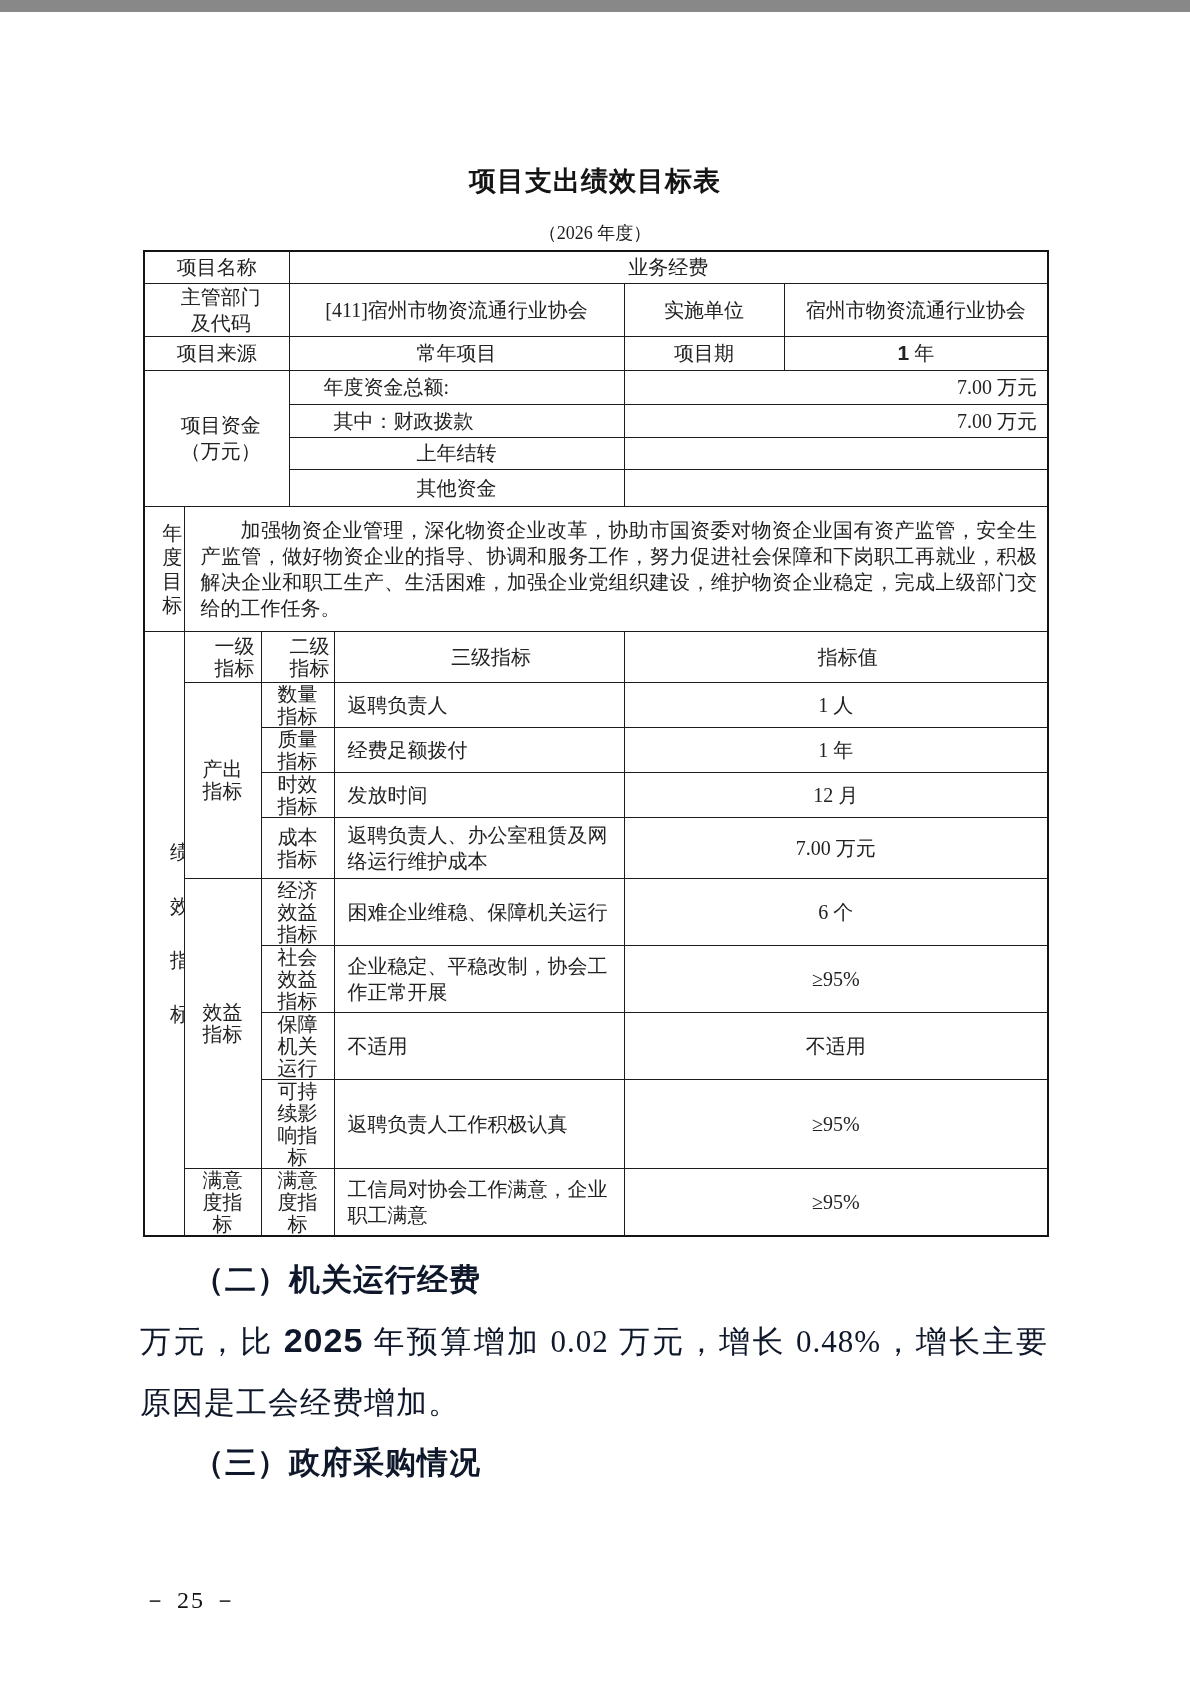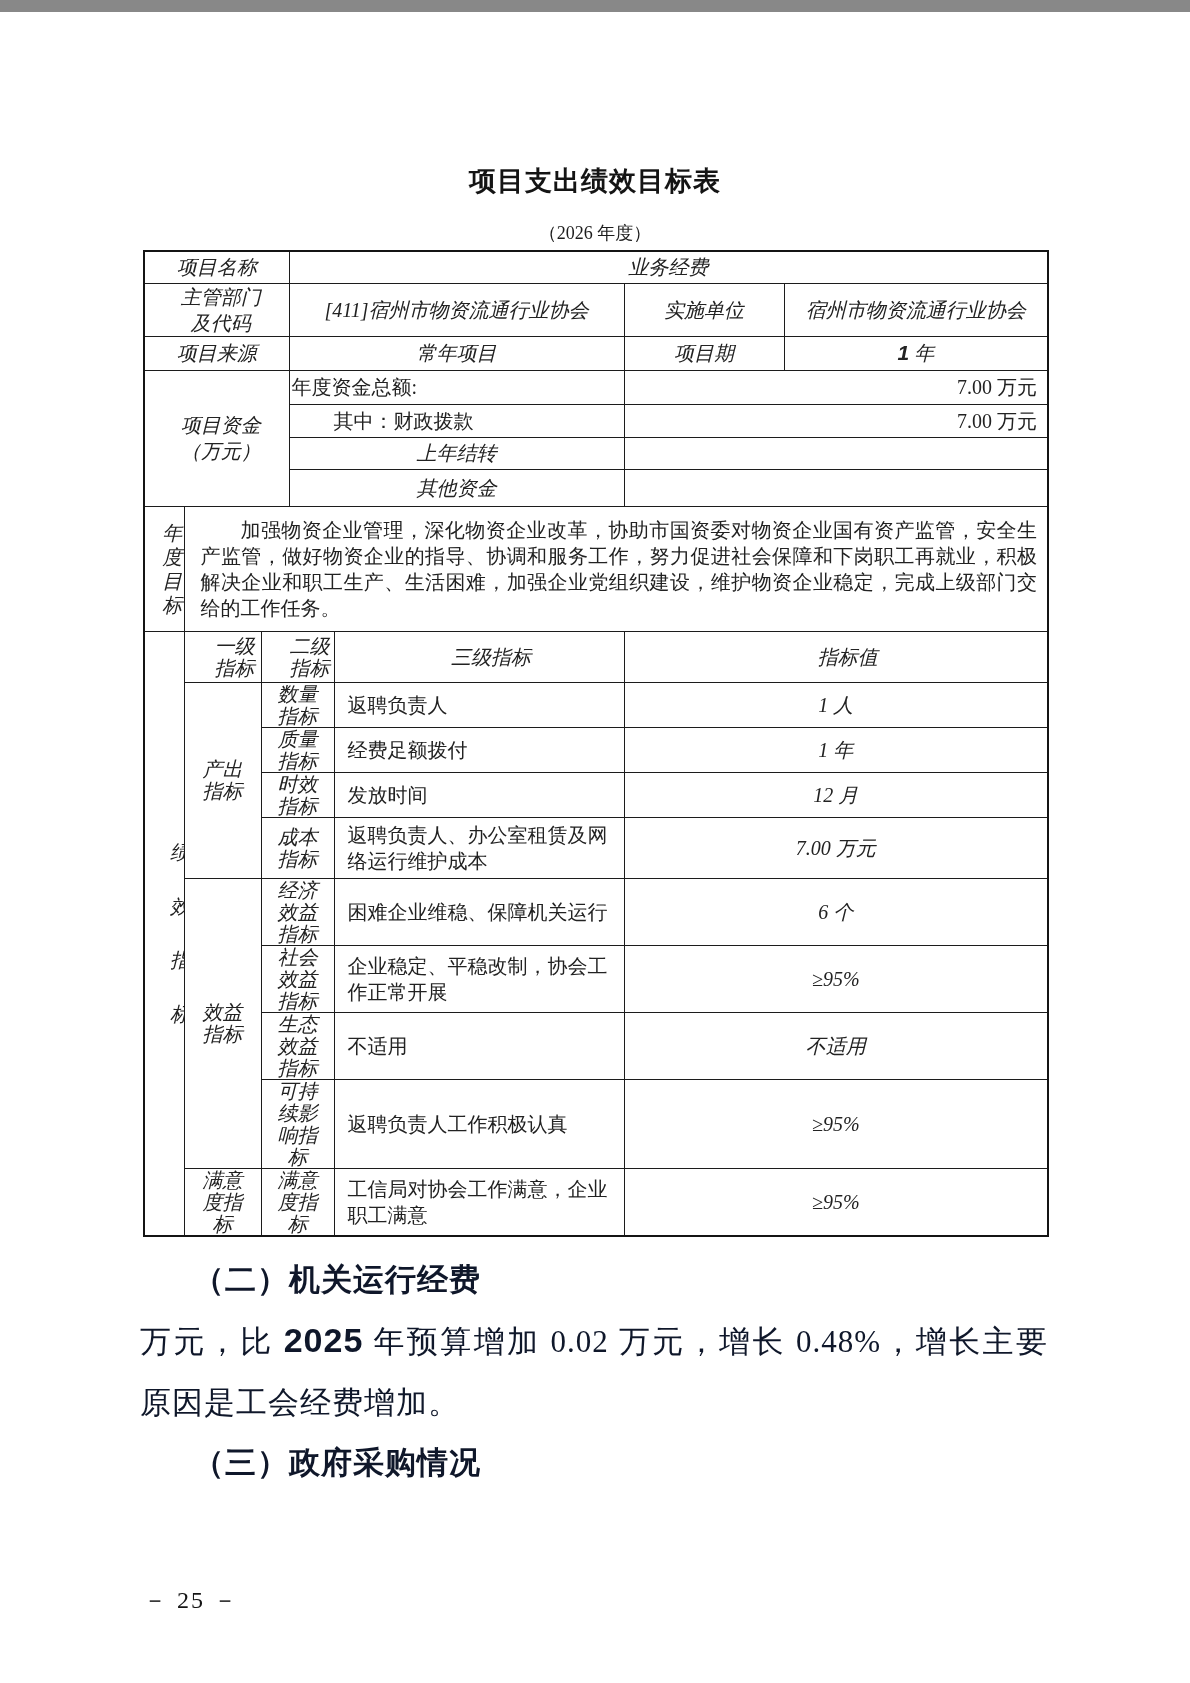--- a/index.html
+++ b/index.html
@@ -30,25 +30,25 @@
     border-collapse: collapse;
     font-size: 20px; color: #222;
   }
   .main-table td {
     border: 1px solid #1c1c1c;
     vertical-align: middle;
     line-height: 1.3;
     overflow: hidden;
   }
   table.main-table { border: 2px solid #141414; }
-  .c { text-align: center; font-style: italic; }
+  .c { text-align: center; }
   .pre { white-space: pre-line; line-height: 24px; padding-left: 8px; }
   .lh38 { line-height: 38px; }
   .fund-name { text-align: left; }
-  .ind1 { padding-left: 2px; }
+  .ind1 { padding-left: 34px; }
   .ind2 { padding-left: 44px; }
   .fund-val { text-align: right; padding-right: 10px; }
   .goal {
     text-align: justify; text-indent: 2em;
     padding: 4px 10px 4px 14px;
     line-height: 31px; font-size: 20px;
   }
   .vert { width: 22px; margin: 0 auto; text-align: center; word-break: break-all; }
   .lh24 { line-height: 24px; }
   .lh54 { line-height: 54px; }
@@ -198,21 +198,21 @@
       </tr>
       <tr class="h63">
         <td colspan="2" class="c">
             <div class="w2">社会效益指标</div>
           </td>
         <td class="l3">企业稳定、平稳改制，协会工作正常开展</td>
         <td colspan="2" class="c">≥95%</td>
       </tr>
       <tr class="h61">
         <td colspan="2" class="c">
-            <div class="w2">生态效益指标</div>
+            <div class="w2">保障机关运行</div>
           </td>
         <td class="l3">不适用</td>
         <td colspan="2" class="c">不适用</td>
       </tr>
       <tr class="h81">
         <td colspan="2" class="c">
             <div class="w2">可持续影响指标</div>
           </td>
         <td class="l3">返聘负责人工作积极认真</td>
         <td colspan="2" class="c">≥95%</td>

